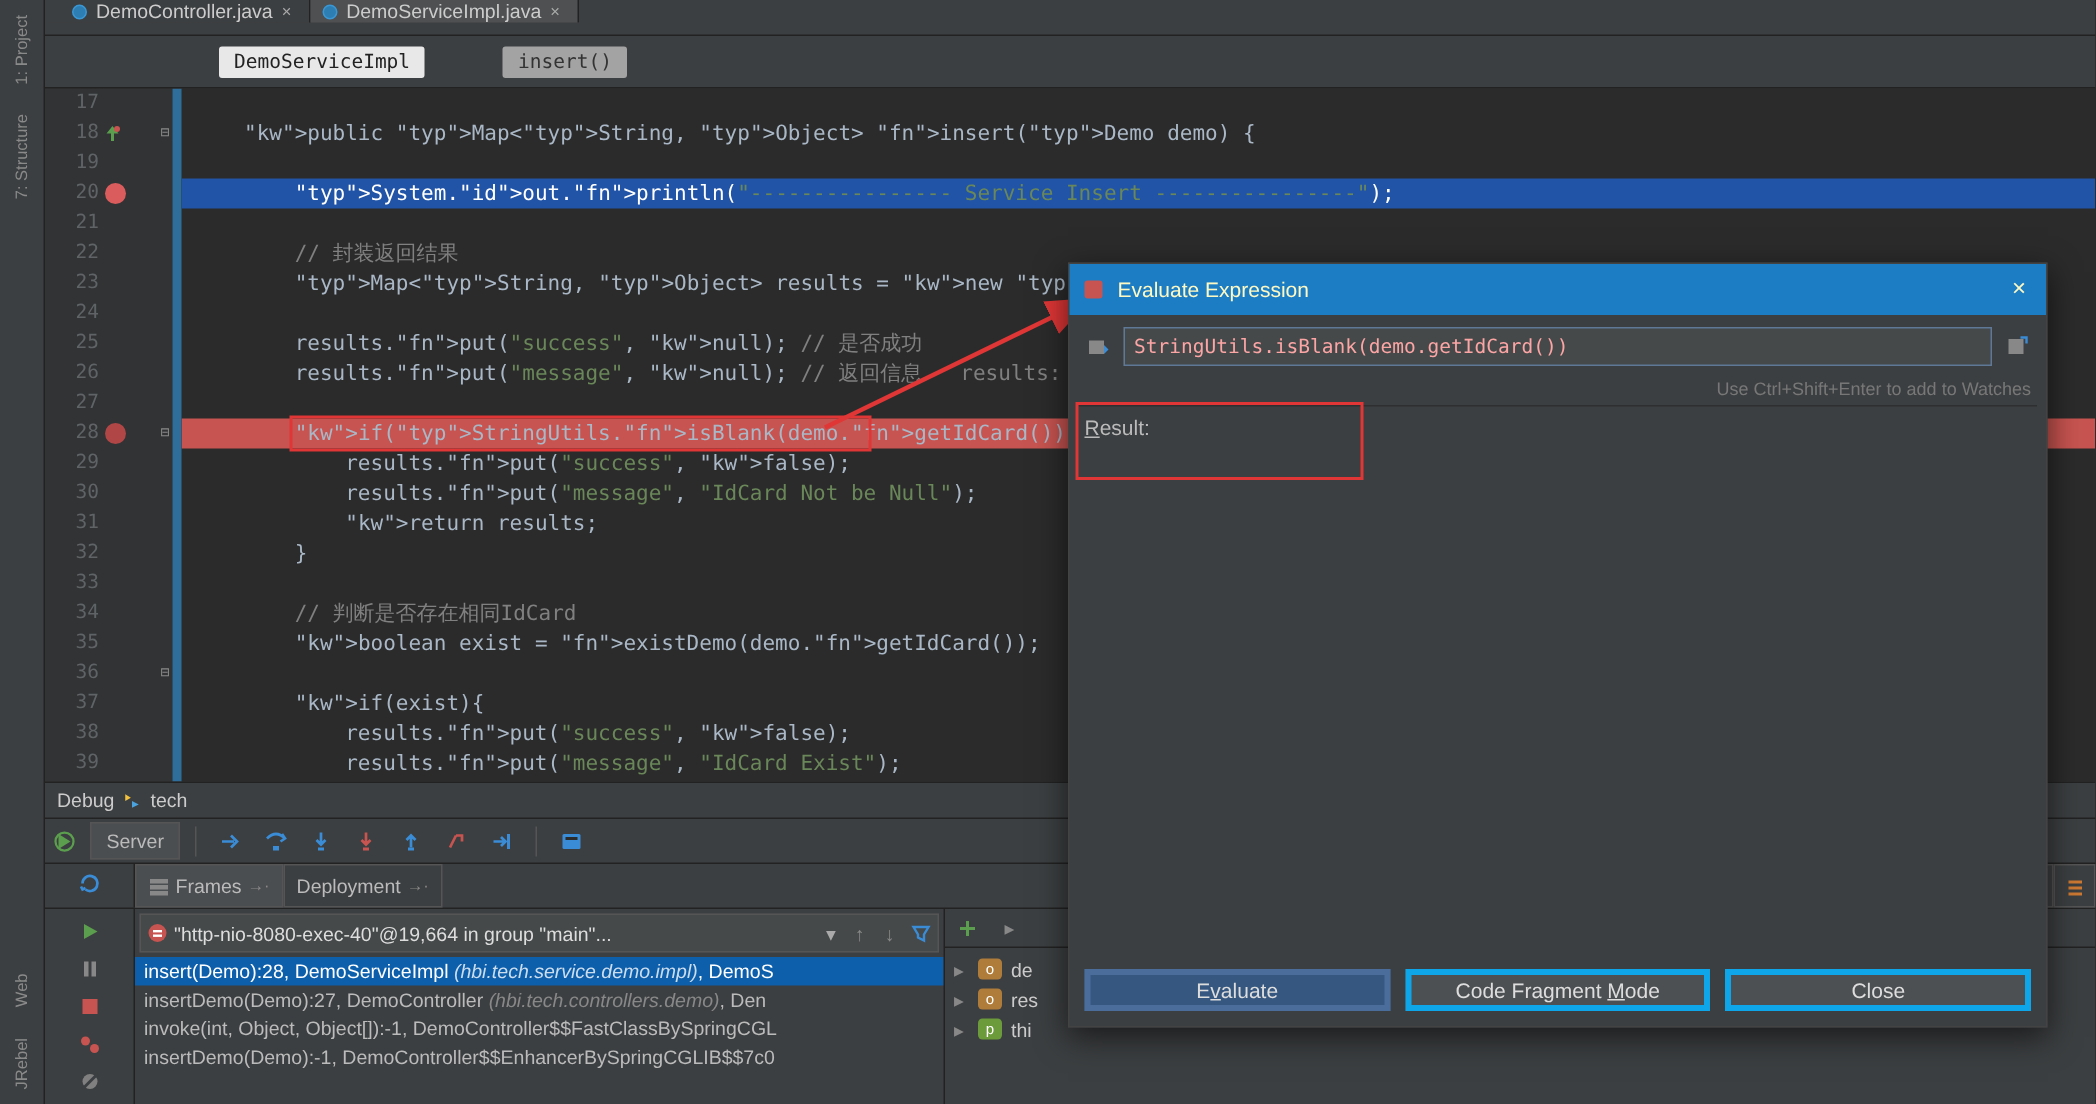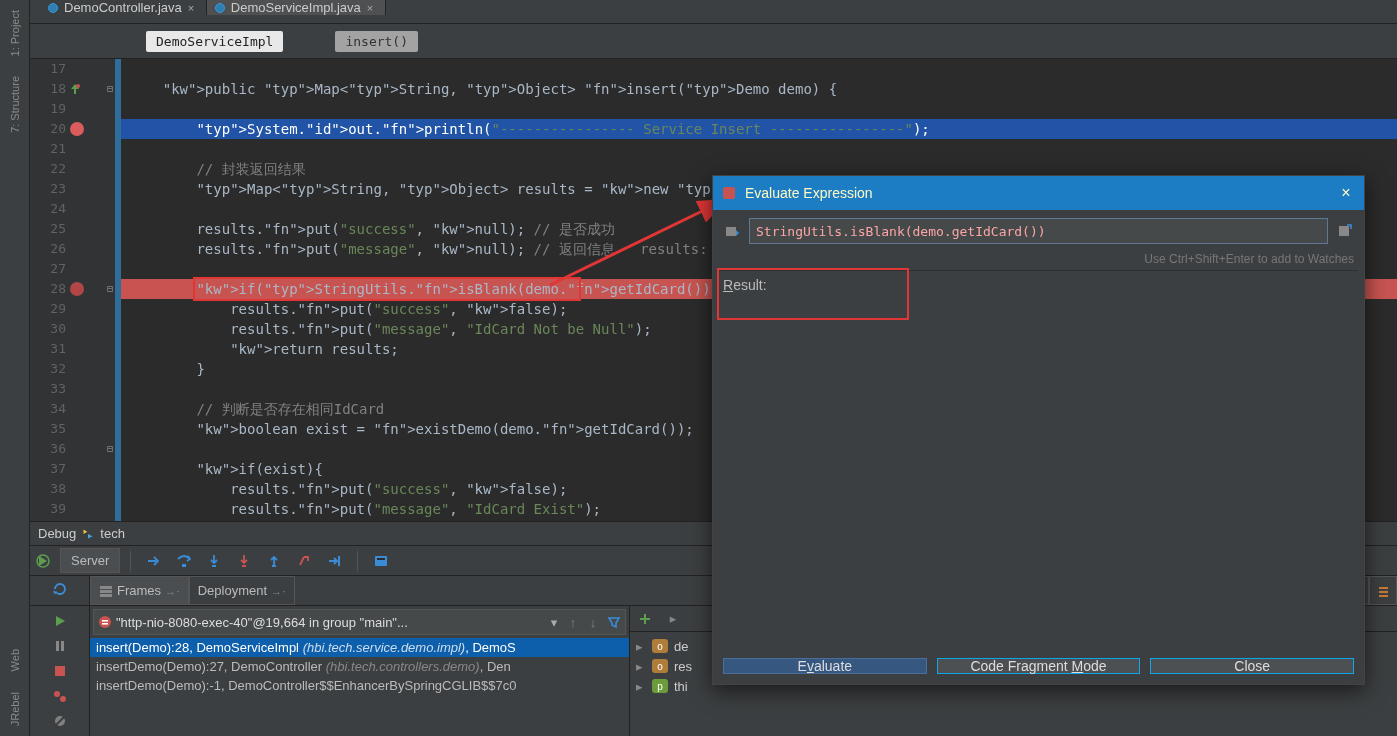--- a/index.html
+++ b/index.html
@@ -127,21 +127,21 @@
 .eval-hint{text-align:right;color:#777;font-size:12px;padding:0 10px 4px;}
 .result-area{flex:1;margin:0 6px;border-top:1px solid #2d2f30;display:flex;flex-direction:column;overflow:hidden;}
 .result-label{color:#bbb;padding:6px 4px 4px;font-size:14px;}
 .result-label .u{text-decoration:underline;}
 .result-line{background:#2d4a63;padding:3px 4px;display:flex;align-items:center;gap:8px;font-size:14px;}
 .result-line .ricn{width:16px;height:14px;}
 .result-line .rname{color:#c77b53;}
 .result-line .req{color:#ccc;}
 .result-line .rval{color:#ccc;}
 .eval-buttons{display:flex;gap:10px;padding:10px;justify-content:flex-end;}
-.eval-btn{flex:1;max-width:205px;height:16px;background:#4c5052;border:1px solid #0ea5e9;color:#ddd;font-size:14px;display:flex;align-items:center;justify-content:center;cursor:pointer;}
+.eval-btn{flex:1;max-width:205px;height:28px;background:#4c5052;border:4px solid #0ea5e9;color:#ddd;font-size:14px;display:flex;align-items:center;justify-content:center;cursor:pointer;}
 .eval-btn.primary{background:#365880;border-color:#4a6d9b;}
 .u{text-decoration:underline;}
 
 .arrow-svg{position:absolute;pointer-events:none;z-index:40;}
 </style>
 </head>
 <body>
 
 <div class="left-rail">
   <div class="rot">1: Project</div>
@@ -434,20 +434,21 @@
           </div>
           <div class="filter">
               <svg width="14" height="14">
                 <path d="M2 3h10L9 8v4l-4-2V8z" fill="none" stroke="#3a8cd6" stroke-width="1.6"></path>
               </svg>
             </div>
         </div>
         <div class="frames-list" id="frames-list">
             <div class="frame sel">insert(Demo):28, DemoServiceImpl <span class="pkg">(hbi.tech.service.demo.impl)</span>, DemoS</div>
             <div class="frame">insertDemo(Demo):27, DemoController <span class="pkg">(hbi.tech.controllers.demo)</span>, Den</div>
+            <div class="frame">invoke(int, Object, Object[]):-1, DemoController$$FastClassBySpringCGL<span class="pkg"></span></div>
             <div class="frame">insertDemo(Demo):-1, DemoController$$EnhancerBySpringCGLIB$$7c0<span class="pkg"></span></div>
           </div>
       </div>
 
       <div class="vars-col">
         <div class="vars-tools">
           <div class="vt">
               <svg width="14" height="14">
                 <path d="M7 2v10M2 7h10" stroke="#5b9e4d" stroke-width="2"></path>
               </svg>

